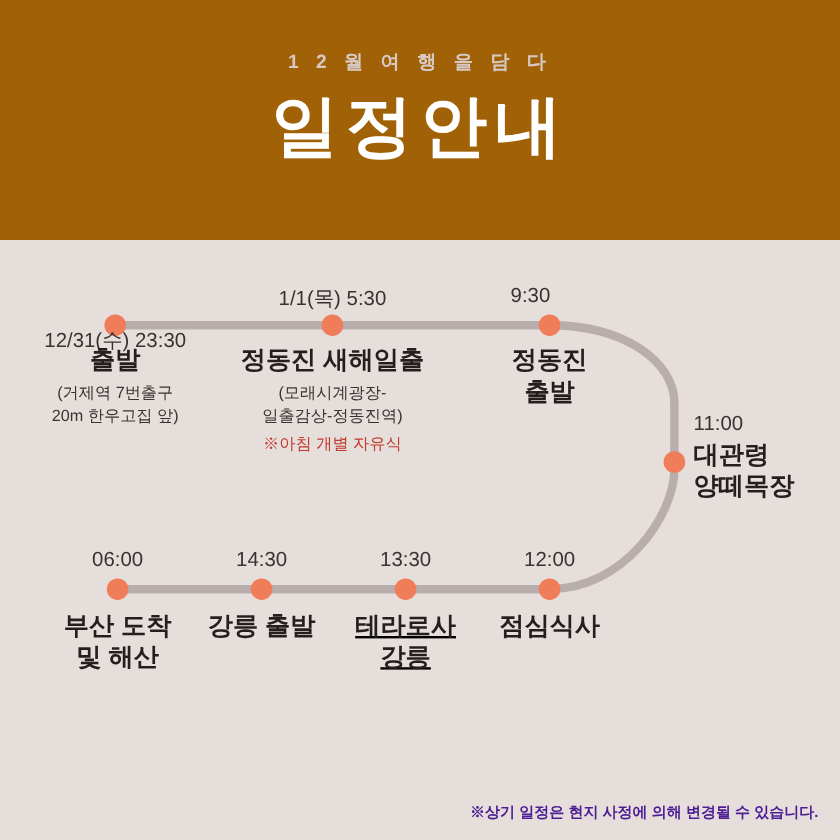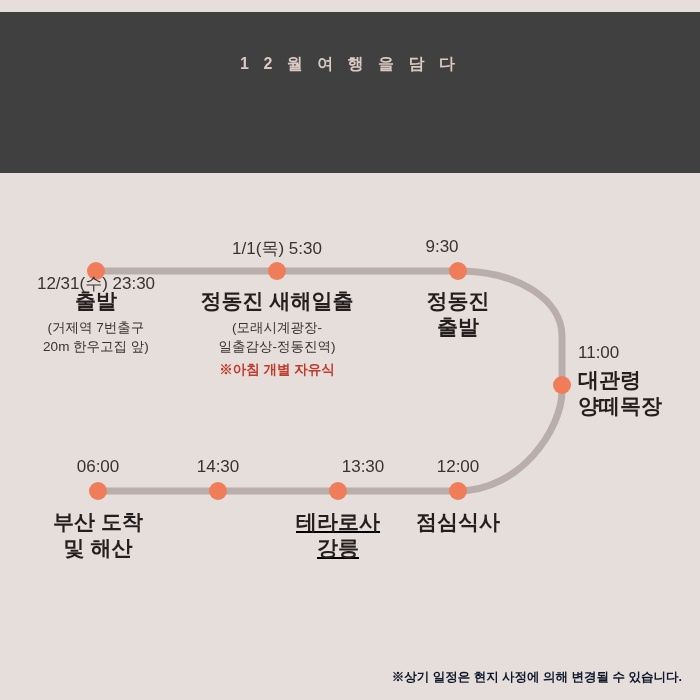--- a/index.html
+++ b/index.html
@@ -6,22 +6,22 @@
   html, body { margin:0; padding:0; }
   body {
     width:700px; height:700px;
     font-family:"Liberation Sans", sans-serif;
     background:#e6dedb;
     overflow:hidden;
     position:relative;
   }
   
   #header {
-    position:absolute; left:0; top:12px; width:700px; height:161px;
-    background:#404040;
+    position:absolute; left:0; top:0; width:700px; height:200px;
+    background:#a16207;
   }
   #header-sub {
     position:absolute; left:0; top:42px; width:700px;
     text-align:center;
     color:#d8c9c4;
     font-size:16px;
     letter-spacing:5px;
     font-weight:bold;
   }
   #header-title {
@@ -69,42 +69,43 @@
   }
   .detail {
     font-size:13.5px;
     color:#3a3230;
     line-height:1.42;
     white-space:nowrap;
     margin-top:4px;
   }
   .note {
     font-size:13.5px;
-    font-weight:bold;
+    font-weight:normal;
     color:#c0392b;
     white-space:nowrap;
     margin-top:5px;
   }
   .center { text-align:center; transform:translateX(-50%); }
   .left-anchor { text-align:left; }
 
   #footnote {
     position:absolute;
     right:18px; bottom:14px;
     font-size:12.5px;
     font-weight:bold;
-    color:#0f172a;
+    color:#4c1d95;
     white-space:nowrap;
   }
 </style>
 </head>
 <body>
 
 <div id="header">
   <div id="header-sub">1 2 월   여 행 을 담 다</div>
+  <div id="header-title">일정안내</div>
 </div>
 
 <div id="diagram">
 
   <svg id="track" viewBox="0 0 700 539">
 
     <path d="M 96 110 L 458 110
              C 520 110 562 140 562 175
              L 562 230
              C 562 268 520 330 458 330
@@ -141,29 +142,32 @@
     <div class="name" style="margin-top:4px; white-space:pre-line;">대관령
 양떼목장</div>
   </div>
 
   <div class="time" style="left:458px; top:296px;">12:00</div>
   <div class="node" style="left:458px; top:330px;"></div>
   <div class="stop-label center" style="left:458px; top:348px; width:220px;">
     <div class="name">점심식사</div>
   </div>
 
-  <div class="time" style="left:338px; top:296px;margin-left:25px;">13:30</div>
+  <div class="time" style="left:338px; top:296px;">13:30</div>
   <div class="node" style="left:338px; top:330px;"></div>
   <div class="stop-label center" style="left:338px; top:348px; width:200px;text-decoration:underline;">
     <div class="name" style="white-space:pre-line;">테라로사
 강릉</div>
   </div>
 
   <div class="time" style="left:218px; top:296px;">14:30</div>
   <div class="node" style="left:218px; top:330px;"></div>
+  <div class="stop-label center" style="left:218px; top:348px; width:200px;">
+    <div class="name">강릉 출발</div>
+  </div>
 
   <div class="time" style="left:98px; top:296px;">06:00</div>
   <div class="node" style="left:98px; top:330px;"></div>
   <div class="stop-label center" style="left:98px; top:348px; width:210px;">
     <div class="name" style="white-space:pre-line;">부산 도착
 및 해산</div>
   </div>
 
 </div>
 

